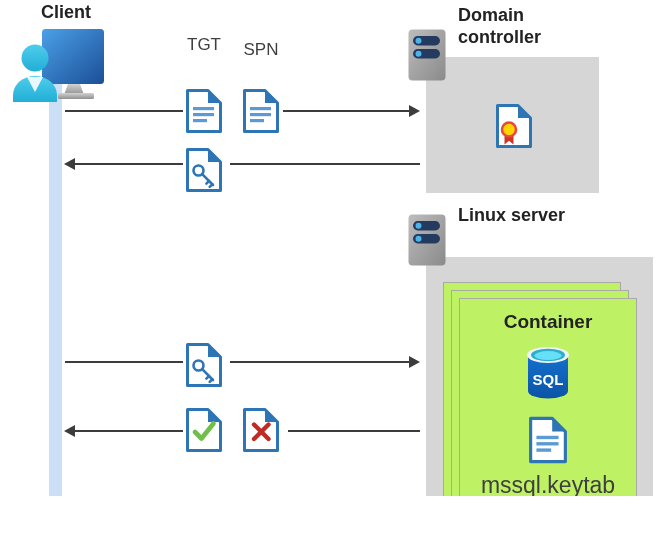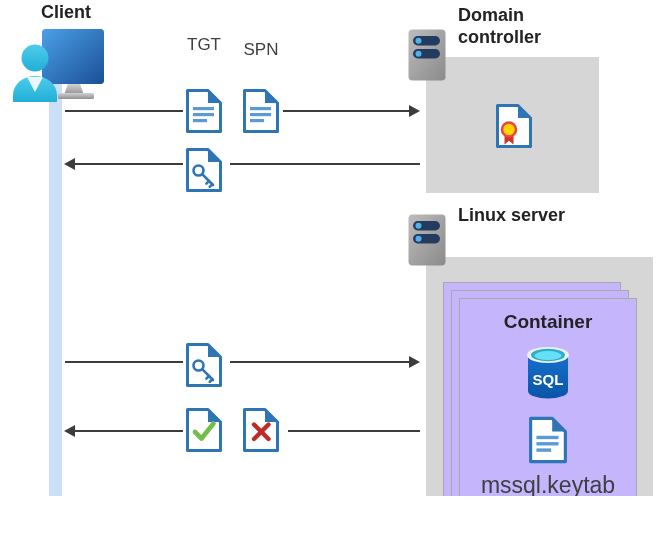--- a/index.html
+++ b/index.html
@@ -16,21 +16,21 @@
   .graybox { position:absolute; background:#d6d6d6; z-index:1; }
   .line { position:absolute; height:2px; background:#3c3c3c; z-index:1; }
   .ah-r { position:absolute; width:0; height:0; z-index:1;
           border-top:6px solid transparent; border-bottom:6px solid transparent;
           border-left:11px solid #3c3c3c; }
   .ah-l { position:absolute; width:0; height:0; z-index:1;
           border-top:6px solid transparent; border-bottom:6px solid transparent;
           border-right:11px solid #3c3c3c; }
   .icon { position:absolute; z-index:2; }
   .srv  { z-index:3; }
-  .card { position:absolute; background:#c4b5fd; border:1px solid #a9a9a9;
+  .card { position:absolute; background:#bef264; border:1px solid #a9a9a9;
           width:178px; height:226px; box-sizing:border-box; }
   .card.front { display:flex; flex-direction:column; align-items:center; z-index:4; }
   .card.mid   { z-index:3; }
   .card.back  { z-index:2; }
   .container-title { font-weight:700; font-size:19px; color:#232323; margin-top:12px; }
   .keytab-label { font-size:23px; color:#3f3f3f; margin-top:7px; }
   .sql-svg { margin-top:13px; }
   .keytab-svg { margin-top:15px; }
   svg text { font-family:"Liberation Sans", sans-serif; }
 </style>

